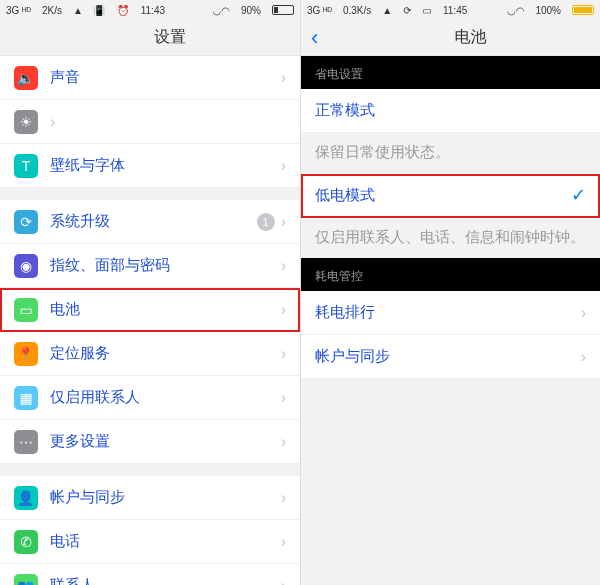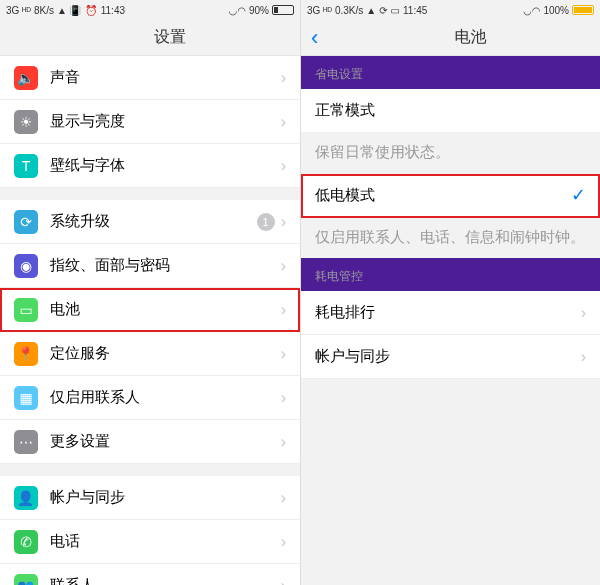--- a/index.html
+++ b/index.html
@@ -24,21 +24,21 @@
     .status-bar {
       height: 20px;
       background: #f2f2f2;
       display: flex;
       align-items: center;
       padding: 0 6px;
       font-size: 10px;
       color: #333;
       justify-content: space-between;
     }
-    .status-left, .status-right { display: flex; align-items: center; gap: 3px; }
+    .status-left, .status-right { display: flex; align-items: center; gap: 11px; }
     .status-left span, .status-right span { display: inline-flex; align-items: center; }
     .battery-pill {
       width: 22px; height: 10px;
       border: 1px solid #333; border-radius: 2px;
       position: relative; display: inline-block;
     }
     .battery-pill.low::after {
       content: ""; position: absolute; left: 1px; top: 1px;
       width: 20%; height: 6px; background: #333;
     }
@@ -68,41 +68,41 @@
       line-height: 1;
       cursor: pointer;
     }
 
     
     .list { background: #fff; }
     .section-label {
       font-size: 12px;
       color: #999;
       padding: 10px 14px 6px;
-      background: #4c1d95;
+      background: #000000;
     }
     .row {
       display: flex;
       align-items: center;
       padding: 0 14px;
       min-height: 44px;
       background: #fff;
       border-bottom: 1px solid #eee;
       position: relative;
       cursor: pointer;
     }
     .row.highlight { outline: 2px solid #e02020; outline-offset: -2px; }
     .row .icon {
       width: 24px; height: 24px;
       border-radius: 5px;
       margin-right: 12px;
       display: flex; align-items: center; justify-content: center;
       color: #fff; font-size: 14px; flex-shrink: 0;
     }
-    .row .label { flex: 1; font-size: 15px; color: #000000; }
+    .row .label { flex: 1; font-size: 15px; color: #1d4ed8; }
     .row .chevron { color: #c7c7cc; font-size: 16px; }
     .row .check { color: #007aff; font-size: 18px; }
     .row .badge {
       background: #c7c7cc; color: #fff;
       border-radius: 9px; min-width: 18px;
       height: 18px; font-size: 11px;
       display: inline-flex; align-items: center; justify-content: center;
       padding: 0 6px; margin-right: 6px;
     }
     .desc {
@@ -127,21 +127,21 @@
     .ic-lime { background: #4cd964; }
     .ic-dgreen { background: #34c759; }
   </style>
 </head>
 <body>
 
 <div class="screen">
   <div class="status-bar">
     <div class="status-left">
       <span>3G ᴴᴰ</span>
-      <span>8K/s</span>
+      <span>2K/s</span>
       <span>▲</span>
       <span>📳</span>
       <span>⏰</span>
       <span>11:43</span>
     </div>
     <div class="status-right">
       <span>◡◠</span>
       <span>90%</span>
       <span class="battery-pill low"></span>
     </div>
@@ -150,21 +150,20 @@
     <div class="nav-title">设置</div>
   </div>
   <div class="list" id="left-list">
       <div class="row">
         <div class="icon ic-red">🔈</div>
         <div class="label">声音</div>
         <div class="chevron">›</div>
       </div>
       <div class="row">
         <div class="icon ic-gray">☀</div>
-        <div class="label">显示与亮度</div>
         <div class="chevron">›</div>
       </div>
       <div class="row">
         <div class="icon ic-teal">T</div>
         <div class="label">壁纸与字体</div>
         <div class="chevron">›</div>
       </div>
       <div class="gap"></div>
       <div class="row">
         <div class="icon ic-blue">⟳</div>

